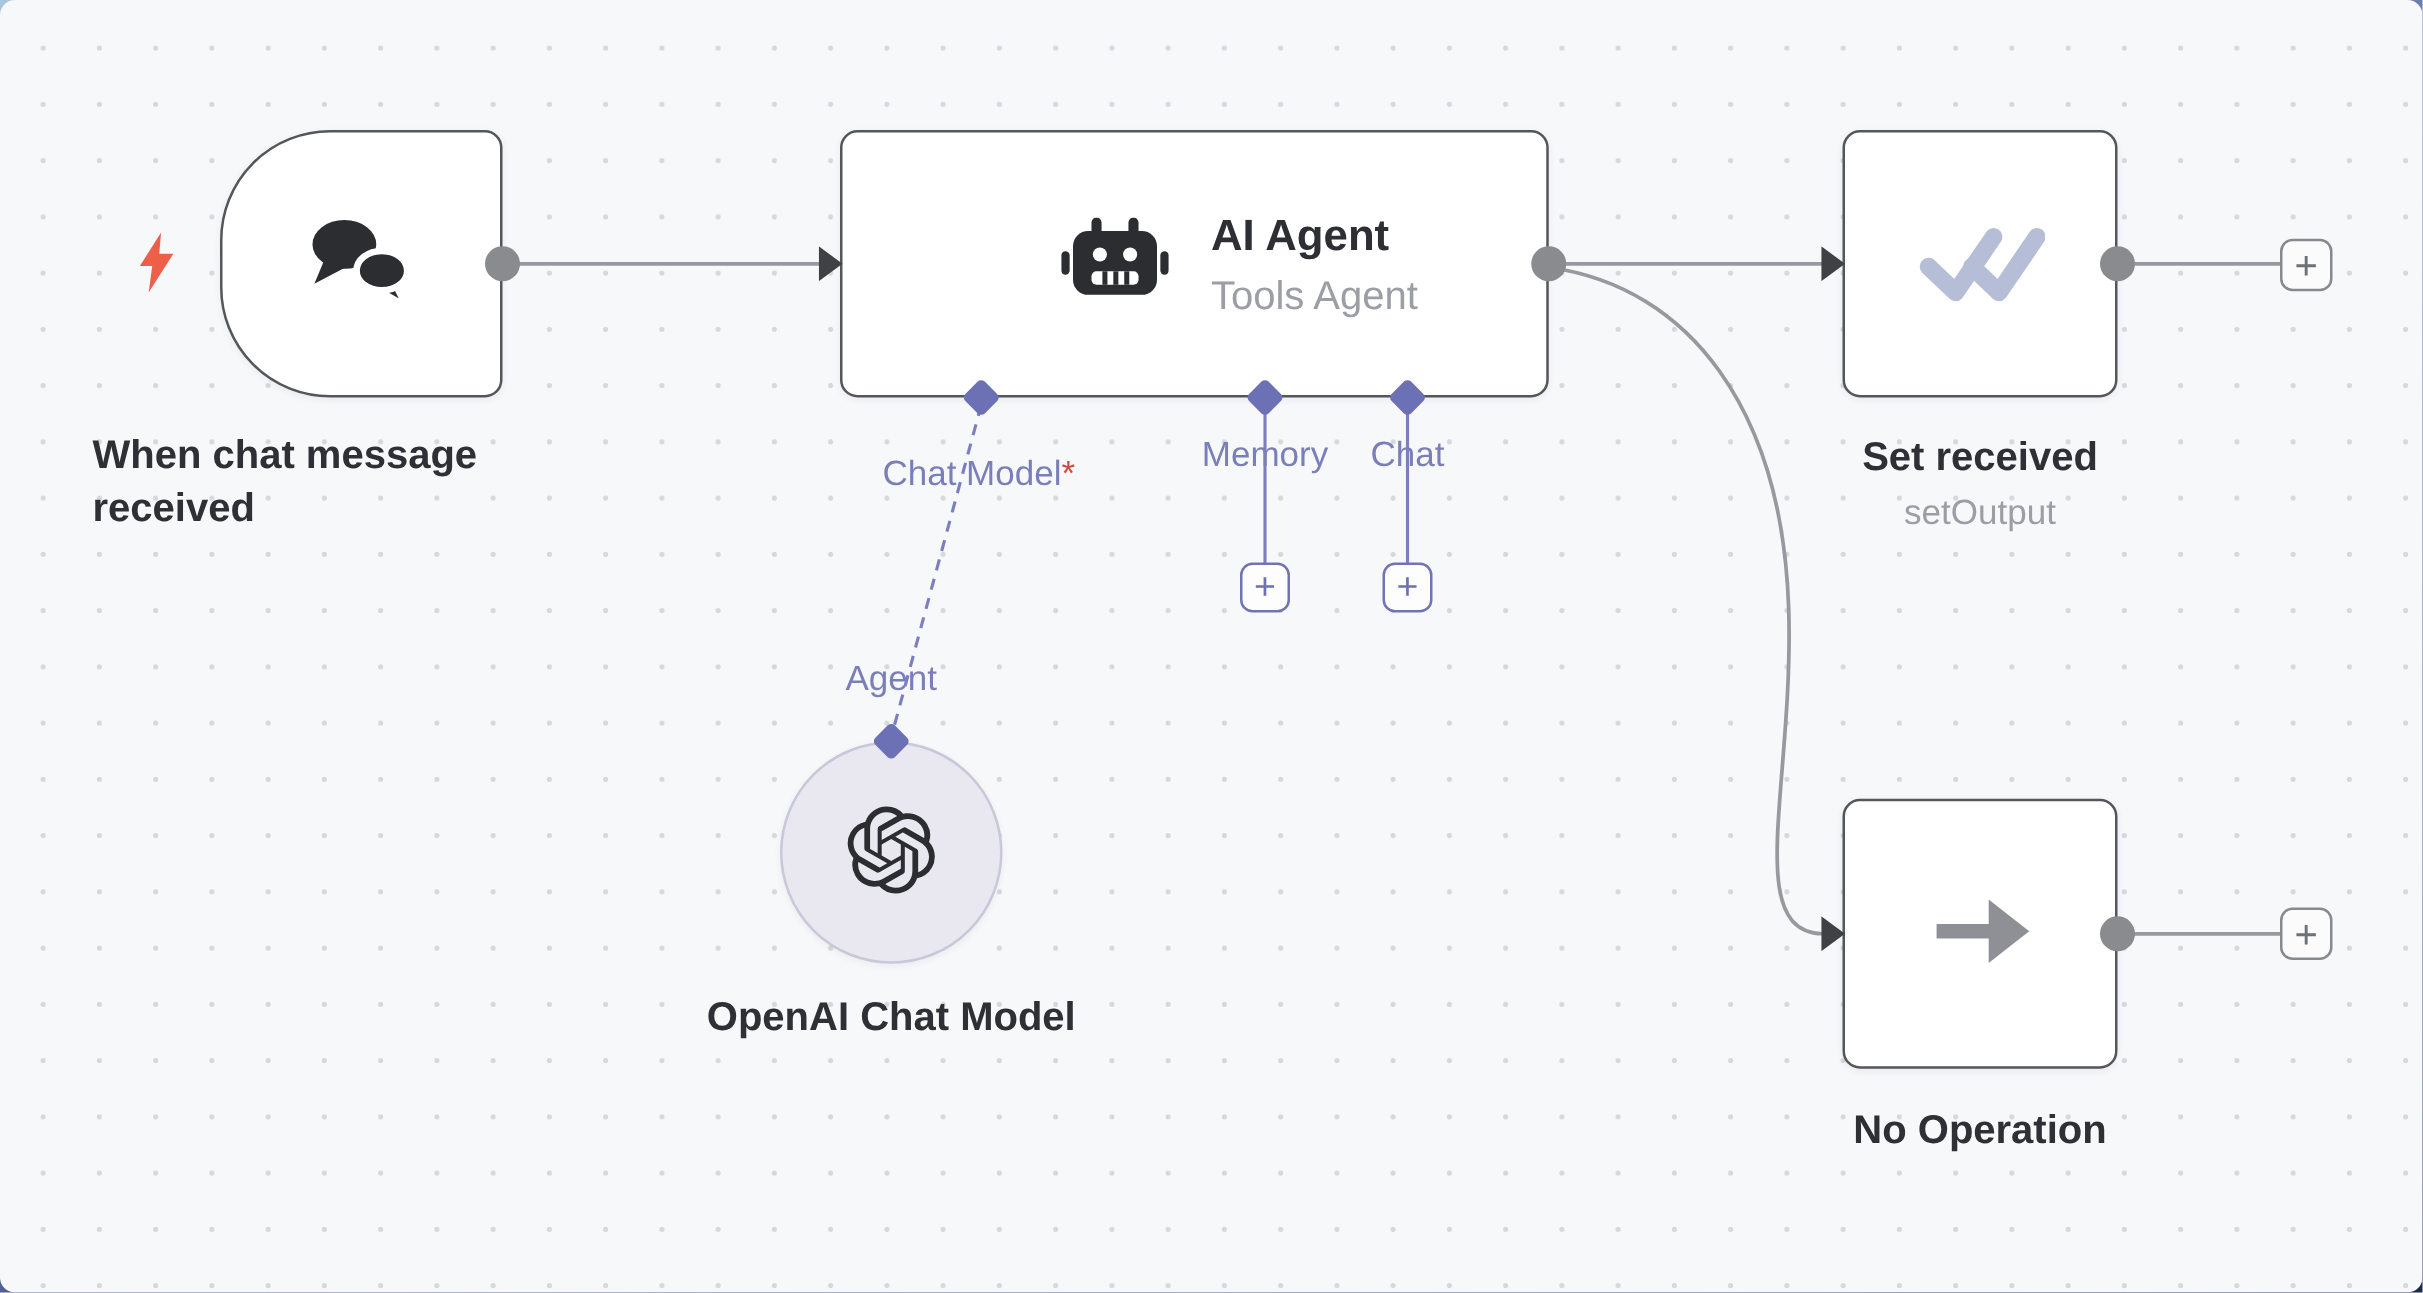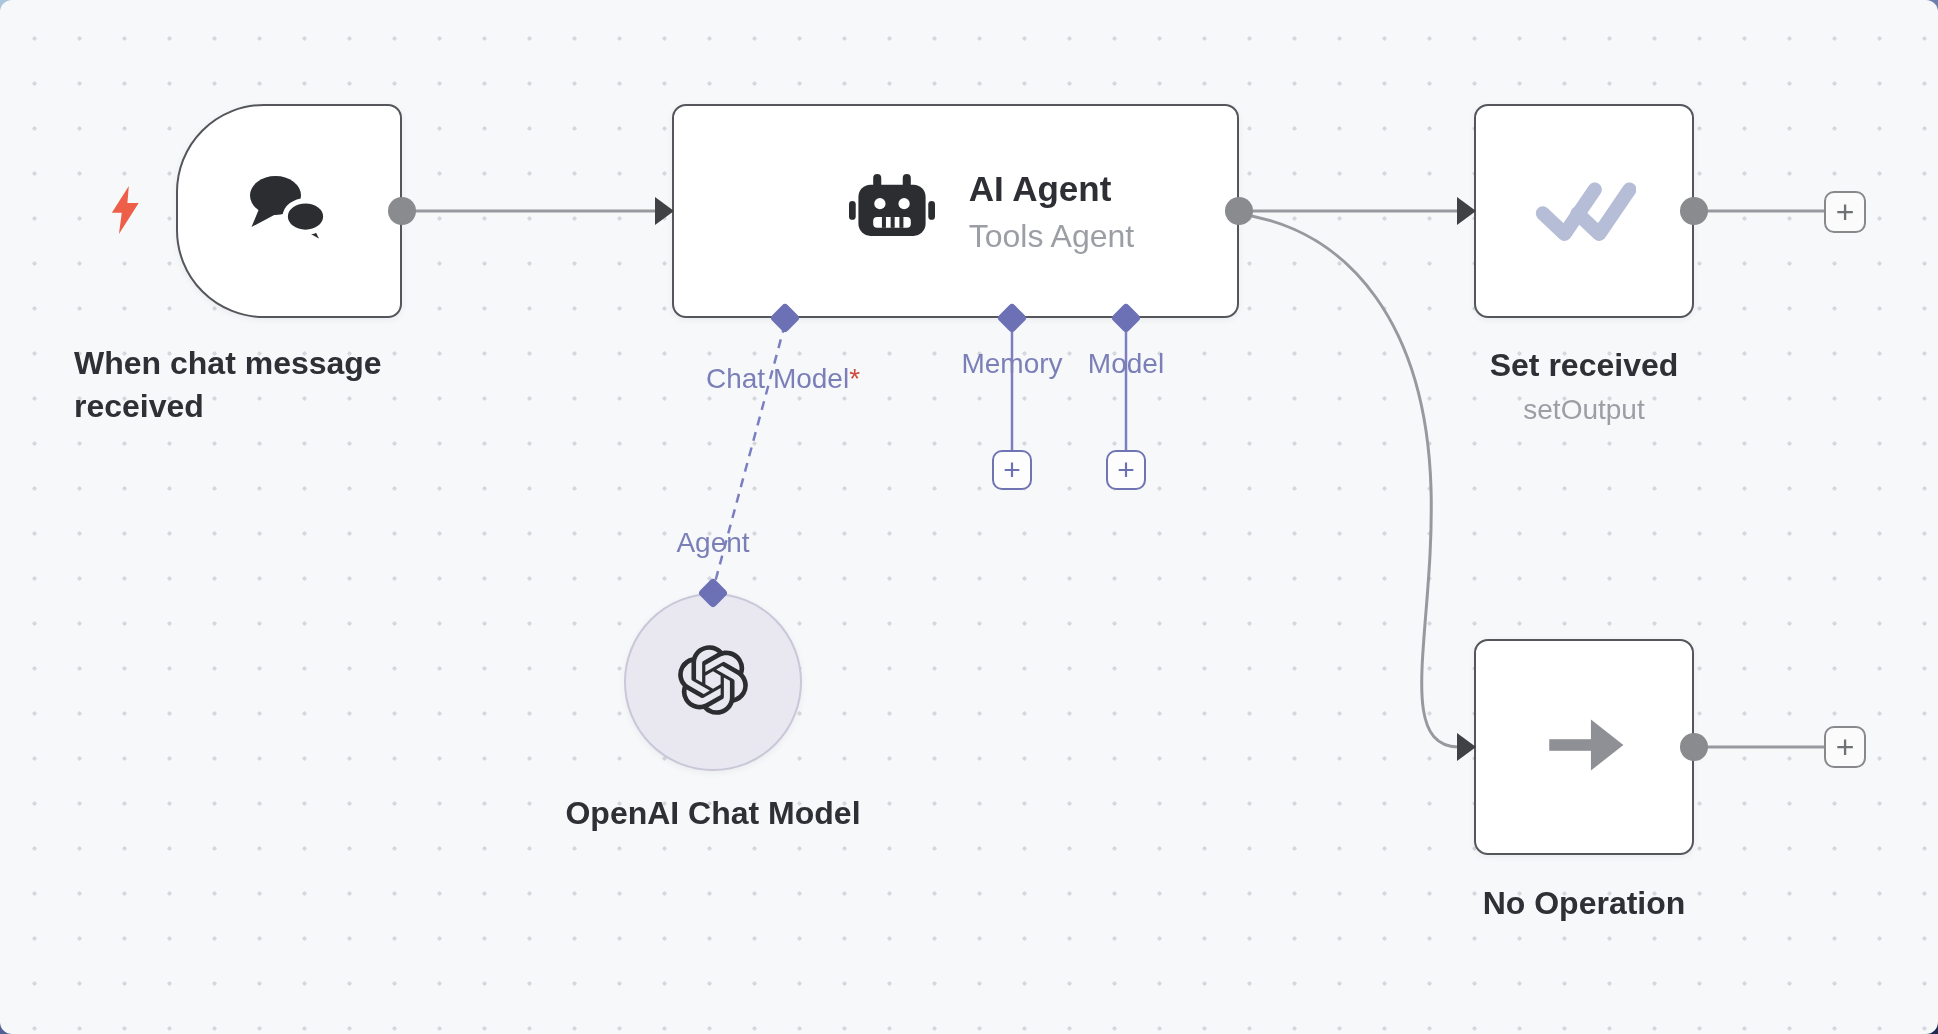--- a/index.html
+++ b/index.html
@@ -129,21 +129,21 @@
   <svg class="in-arrow" style="left:655px;top:196px;" width="20" height="30">
     <polygon points="0,1 0,29 19,15" fill="#3f4145"></polygon>
   </svg>
   <div class="dot" style="left:1225px;top:197px;"></div>
 
   <div class="diamond" style="left:774px;top:307px;"></div>
   <div class="diamond" style="left:1001px;top:307px;"></div>
   <div class="diamond" style="left:1115px;top:307px;"></div>
   <div class="port-label" style="left:783px;top:348px;margin-top:15px;"><span>Chat Model</span><span class="asterisk">*</span></div>
   <div class="port-label" style="left:1012px;top:348px;">Memory</div>
-  <div class="port-label" style="left:1126px;top:348px;">Model</div>
+  <div class="port-label" style="left:1126px;top:348px;">Chat</div>
   <div class="plus-box" style="left:992px;top:450px;">
       <span>+</span>
     </div>
   <div class="plus-box" style="left:1106px;top:450px;">
       <span>+</span>
     </div>
 
   <div class="port-label" style="left:713px;top:527px;">Agent</div>
   <div class="diamond" style="left:702px;top:582px;"></div>
   <div class="node node-openai">

